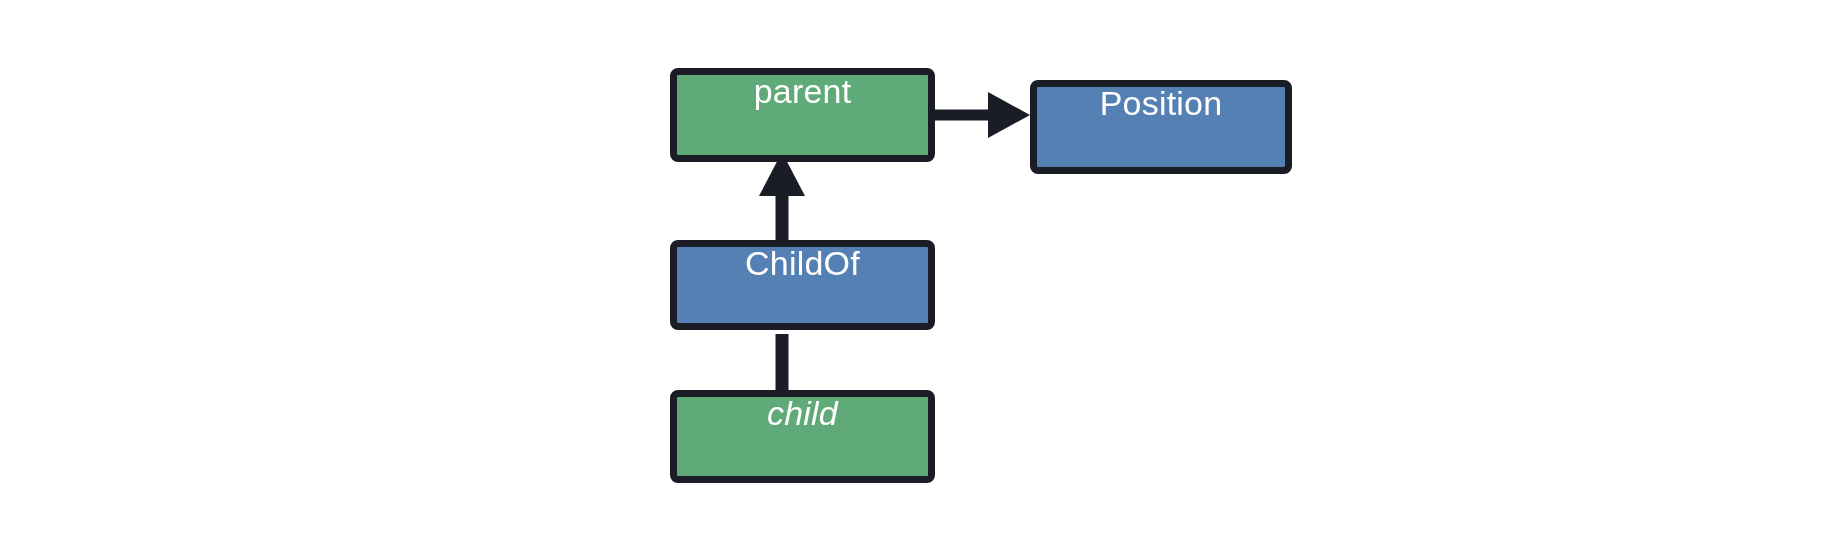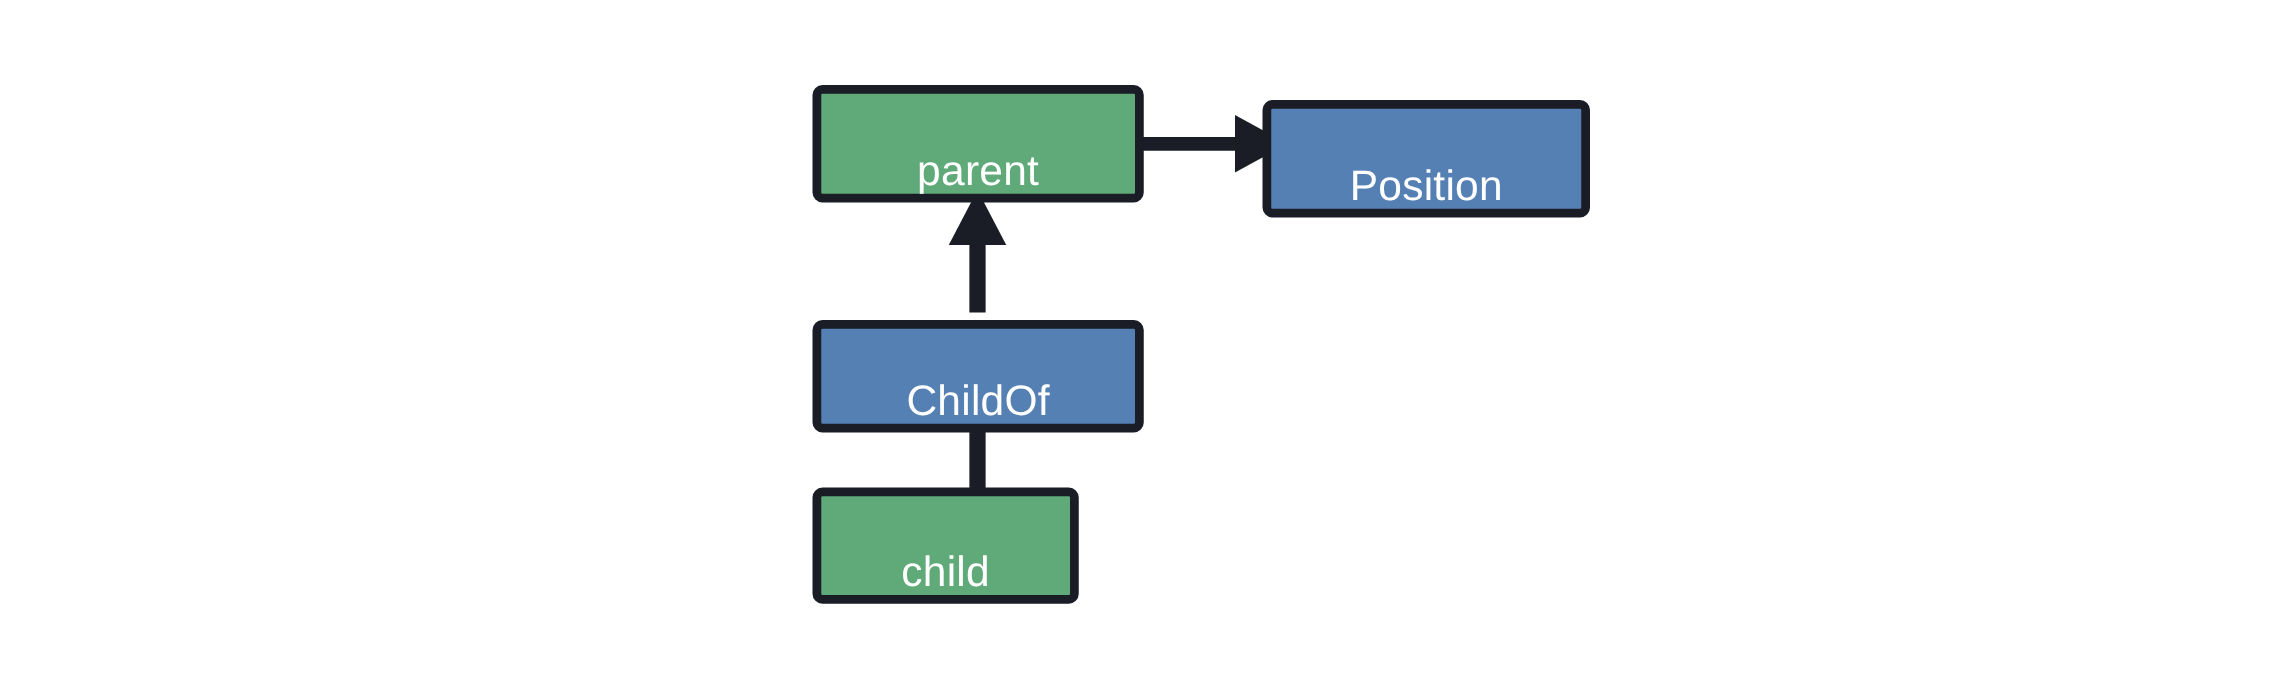--- a/index.html
+++ b/index.html
@@ -24,31 +24,32 @@
     left: 0;
     top: 0;
     width: 1830px;
     height: 548px;
     pointer-events: none;
   }
   .node {
     position: absolute;
     box-sizing: border-box;
     display: flex;
-    align-items: flex-end;
+    align-items: flex-start;
     justify-content: center;
     border: 7px solid #1a1d26;
     border-radius: 8px;
     color: #ffffff;
     font-size: 34px;
     font-weight: 400;
     letter-spacing: 0.2px;
     line-height: 1;
     white-space: nowrap;
     user-select: none;
+    margin-left: 20px;
   }
   .node.green { background: #5faa78; }
   .node.blue  { background: #5580b4; }
 
   .node-label {
     display: block;
     transform: translateY(-1px);
   }
 </style>
 </head>
@@ -74,21 +75,21 @@
   </svg>
 
   <div class="node green" style="left:650px; top:68px; width:265px; height:94px;">
     <span class="node-label">parent</span>
   </div>
 
   <div class="node blue" style="left:1010px; top:80px; width:262px; height:94px;">
     <span class="node-label">Position</span>
   </div>
 
-  <div class="node blue" style="left:650px; top:256px; width:265px; height:90px;">
+  <div class="node blue" style="left:650px; top:240px; width:265px; height:90px;">
     <span class="node-label">ChildOf</span>
   </div>
 
-  <div class="node green" style="left:650px; top:390px; width:213px; height:93px;">
+  <div class="node green" style="left:650px; top:390px; width:265px; height:93px;font-style:italic;">
     <span class="node-label">child</span>
   </div>
 
 </div>
 
 </body></html>

